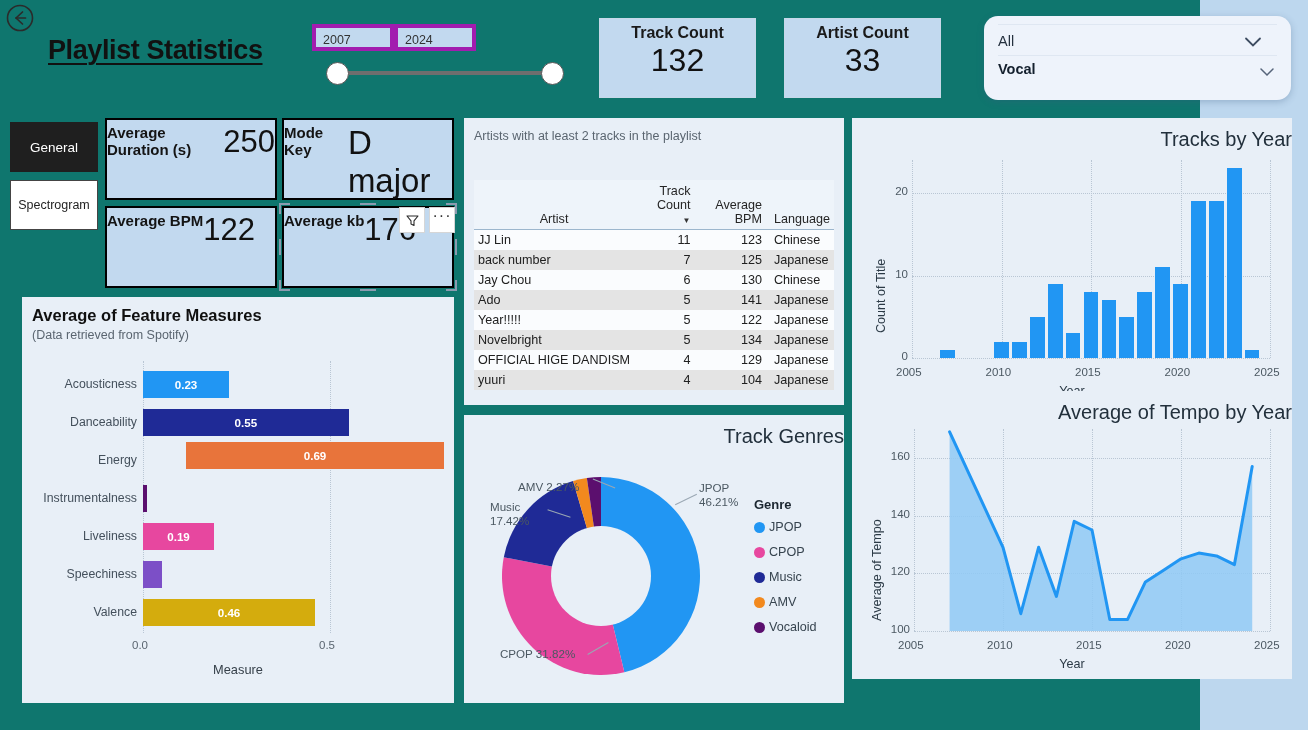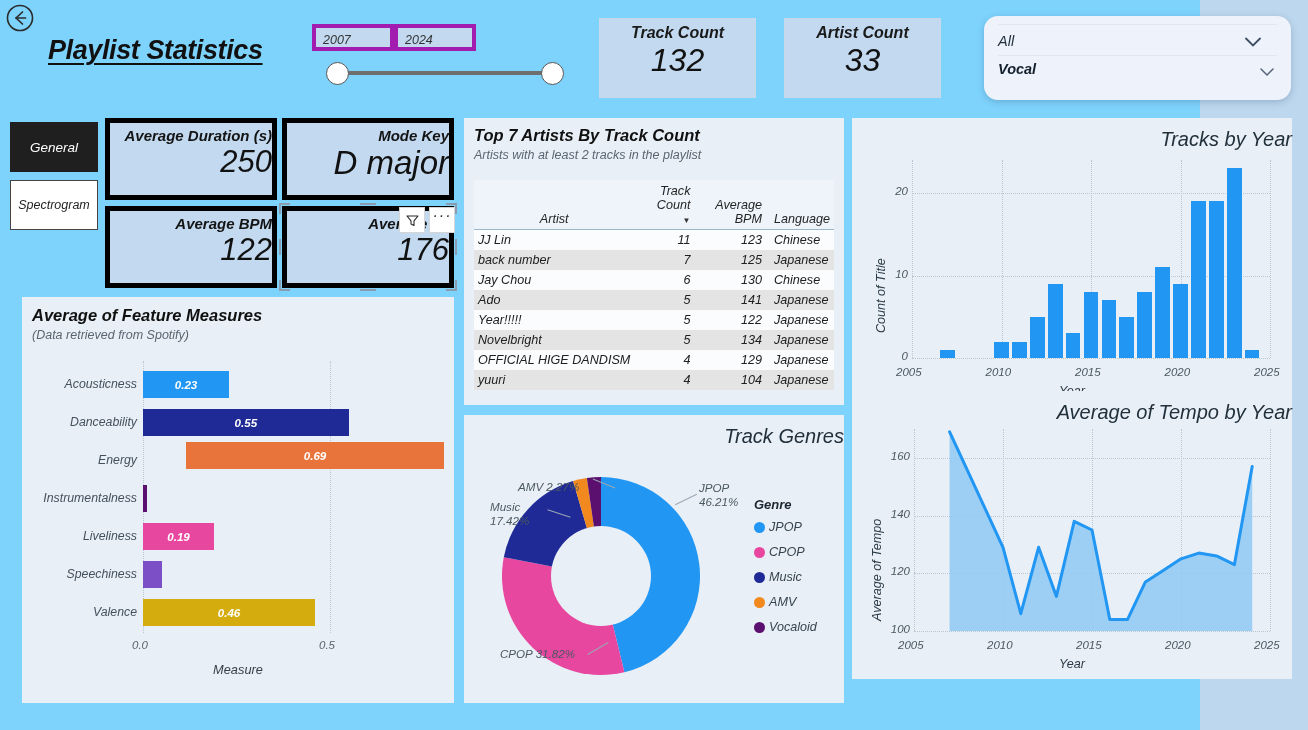--- a/index.html
+++ b/index.html
@@ -2,21 +2,21 @@
 <html><head>
 <meta charset="utf-8">
 <style>
   * { box-sizing: border-box; margin: 0; padding: 0; }
   html, body {
     width: 1308px; height: 730px;
     font-family: "Liberation Sans", sans-serif;
     background: #bdd7ee;
     overflow: hidden;
   }
-  #root { position: relative; width: 1200px; height: 730px; background: #7dd3fc; font-style: italic; }
+  #root { position: relative; width: 1200px; height: 730px; background: #0f766e; }
 
   .panel { position: absolute; background: #e8eff7; }
 
   
   #back-btn { position: absolute; left: 5px; top: 3px; width: 30px; height: 30px; cursor: pointer; }
   #page-title {
     position: absolute; left: 48px; top: 35px;
     font-size: 27px; font-weight: 700; color: #111;
     text-decoration: underline; text-underline-offset: 4px;
     text-decoration-thickness: 2px; letter-spacing: -0.4px;
@@ -73,22 +73,22 @@
   .navbtn {
     position: absolute; left: 10px; width: 88px; height: 50px;
     display: flex; align-items: center; justify-content: center;
     font-size: 13.5px; cursor: pointer;
   }
   #nav-general { top: 122px; background: #1f1f1f; color: #fff; border: 1px solid #1f1f1f; }
   #nav-spectro { top: 180px; background: #fff; color: #1f1f1f; border: 1.4px solid #444; font-size: 12.5px;}
 
   
   .kpi {
-    position: absolute; border: 5px solid #000000; background: #c2d9ef;
-    display: flex; flex-direction: column; align-items: flex-end; padding-top: 4px;
+    position: absolute; border: 2px solid #000000; background: #c2d9ef;
+    display: flex; align-items: flex-start; padding-top: 4px;
   }
   .kpi .lbl { font-size: 15px; font-weight: 700; color: #141414; }
   .kpi .val { font-size: 31px; font-weight: 400; color: #111; line-height: 1.15; }
   #kpi-dur   { left: 105px; top: 118px; width: 172px; height: 82px; }
   #kpi-mode  { left: 282px; top: 118px; width: 172px; height: 82px; }
   #kpi-bpm   { left: 105px; top: 206px; width: 172px; height: 82px; }
   #kpi-kb    { left: 282px; top: 206px; width: 172px; height: 82px; }
   #kpi-mode .val { font-size: 33px; }
   #kpi-kb .lbl { position: relative; z-index: 1; }
 
@@ -297,21 +297,20 @@
         <div class="axis-tick" style="left: 297px; top: 282px;">0.5</div>
         <div id="feat-axis-title" style="left: 0px; width: 432px; text-align: center; top: 305px;">Measure</div>
       </div>
   </div>
 
   <div class="panel" id="artists">
     <div style="position:absolute;left:10px;top:9px;">
       <div class="vis-title"></div>
     </div>
     <div style="position:absolute;left:10px;top:8px;">
-      <div class="vis-title">Top 7 Artists By Track Count</div>
       <div class="vis-sub">Artists with at least 2 tracks in the playlist</div>
     </div>
     <div id="tbl">
       <table>
         <thead>
           <tr>
             <th class="c-artist" style="text-align:center">Artist</th>
             <th class="c-num">
               <div><span>Track Count</span></div>
               <div class="sortcaret" style="font-size:8px;line-height:8px;color:#333;">▼</div>

